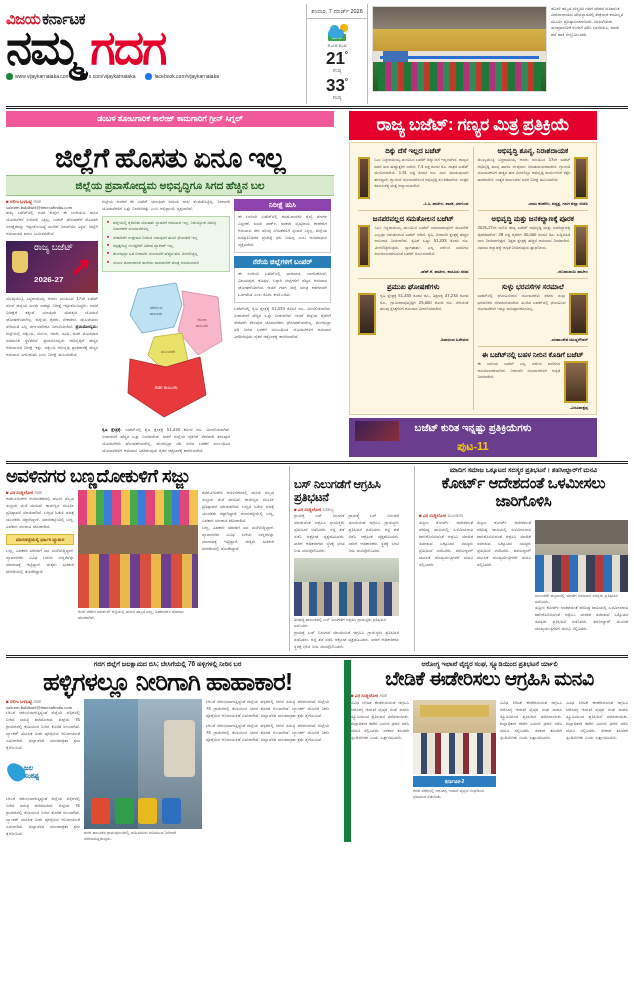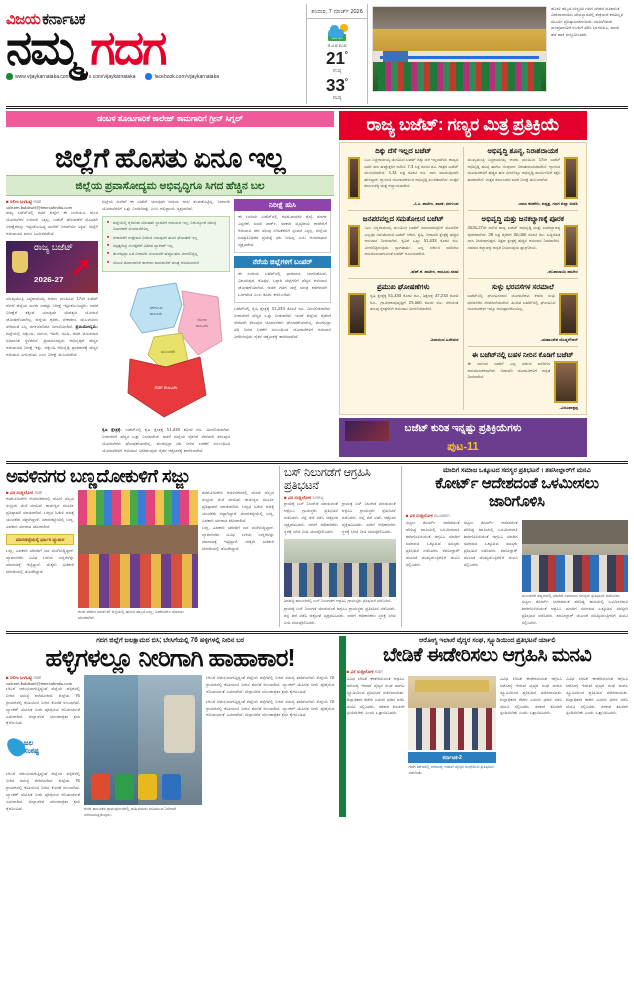--- a/index.html
+++ b/index.html
@@ -44,21 +44,21 @@
   .mh-photo { flex: 1; padding: 2px 3px 0 4px; display: flex; }
   .mh-photo .ph { flex: 1; height: 86px; position: relative; overflow: hidden; border: 1px solid #ddd; }
   .mh-cap { width: 78px; font-size: 4.4px; line-height: 1.45; color: #333; padding-left: 4px; }
 
   
   .photo { position: relative; overflow: hidden; background: #b9b2a6; }
   .photo .band { position: absolute; left: 0; right: 0; }
   .rule-d { border-top: 1px solid #222; border-bottom: 1px solid #222; height: 3px; margin: 2px 0; }
 
   
-  .cols { display: flex; gap: 5px; }
+  .cols { display: flex; gap: 15px; }
   .colL { width: 328px; }
   .colR { width: 248px; }
 
   .pink-kicker { background: #f05a9b; color: #fff; text-align: center;
                  font-size: 8px; font-weight: bold; padding: 3px 0; }
   .lead-head { font-size: 27px; font-weight: bold; text-align: center; color: #111;
                letter-spacing: -0.8px; line-height: 1.08; padding: 17px 0 2px; }
   .green-sub { background: #d8eccd; color: #1f5e1f; text-align: center; font-weight: bold;
                font-size: 10.5px; padding: 3px 12px; border-top:1px solid #9cc38e; border-bottom:1px solid #9cc38e;}
   .red-head { background: #e4002b; color: #fff; text-align: center; font-size: 17px;
@@ -380,21 +380,21 @@
           <div class="capt">ಗದಗ ನಗರದ ಮಾರ್ಕೆಟ್ ರಸ್ತೆಯಲ್ಲಿ ಹೋಳಿ ಹಬ್ಬದ ಬಣ್ಣ, ಪಿಚಕಾರಿಗಳ ಮಾರಾಟ ಜೋರಾಗಿದೆ.</div>
         </div>
         <div style="width:72px;">
           <div class="txt">ಗದಗ-ಬೆಟಗೇರಿ ಅವಳಿನಗರದಲ್ಲಿ ಹೋಳಿ ಹಬ್ಬದ ಸಂಭ್ರಮ ಮನೆ ಮಾಡಿದೆ. ಕಾಮಣ್ಣನ ಮೂರ್ತಿ ಪ್ರತಿಷ್ಠಾಪನೆ ಮಾಡಲಾಗಿದೆ. ಬಣ್ಣದ ಓಕುಳಿ ಆಟಕ್ಕೆ ಯುವಕರು ಸಜ್ಜಾಗಿದ್ದಾರೆ. ಮಾರುಕಟ್ಟೆಯಲ್ಲಿ ಬಣ್ಣ, ಪಿಚಕಾರಿ ಮಾರಾಟ ಜೋರಾಗಿದೆ.</div>
           <div class="txt">ಬಣ್ಣ, ಪಿಚಕಾರಿ ಖರೀದಿಗೆ ಜನ ಮುಗಿಬಿದ್ದಿದ್ದಾರೆ. ವ್ಯಾಪಾರಿಗಳು ವಿವಿಧ ಬಗೆಯ ಬಣ್ಣಗಳನ್ನು ಮಾರಾಟಕ್ಕೆ ಇಟ್ಟಿದ್ದಾರೆ. ಮಕ್ಕಳು ಪಿಚಕಾರಿ ಖರೀದಿಯಲ್ಲಿ ತೊಡಗಿದ್ದಾರೆ.</div>
         </div>
       </div>
     </div>
 
     <div style="width:118px;border-left:1px solid #bbb;padding-left:4px;">
-      <div style="font-size:11.5px;font-weight:normal;color:#111;letter-spacing:-0.3px;">ಬಸ್ ನಿಲುಗಡೆಗೆ ಆಗ್ರಹಿಸಿ ಪ್ರತಿಭಟನೆ</div>
+      <div style="font-size:11.5px;font-weight:bold;color:#111;letter-spacing:-0.3px;margin-top:12px;">ಬಸ್ ನಿಲುಗಡೆಗೆ ಆಗ್ರಹಿಸಿ ಪ್ರತಿಭಟನೆ</div>
       <div class="byline" style="margin-top:3px;">
         ■ <span>ವಿಕ ಸುದ್ದಿಲೋಕ</span>
         <span class="loc">ಶಿರಹಟ್ಟಿ</span>
       </div>
       <div class="gap4">
         <div class="txt" style="flex:1;">ಗ್ರಾಮಕ್ಕೆ ಬಸ್ ನಿಲುಗಡೆ ಮಾಡುವಂತೆ ಆಗ್ರಹಿಸಿ ಗ್ರಾಮಸ್ಥರು ಪ್ರತಿಭಟನೆ ನಡೆಸಿದರು. ರಸ್ತೆ ತಡೆ ನಡೆಸಿ ಆಕ್ರೋಶ ವ್ಯಕ್ತಪಡಿಸಿದರು. ಸಾರಿಗೆ ಅಧಿಕಾರಿಗಳು ಸ್ಥಳಕ್ಕೆ ಭೇಟಿ ನೀಡಿ ಮನವೊಲಿಸಿದರು.</div>
         <div class="txt" style="flex:1;">ಗ್ರಾಮಕ್ಕೆ ಬಸ್ ನಿಲುಗಡೆ ಮಾಡುವಂತೆ ಆಗ್ರಹಿಸಿ ಗ್ರಾಮಸ್ಥರು ಪ್ರತಿಭಟನೆ ನಡೆಸಿದರು. ರಸ್ತೆ ತಡೆ ನಡೆಸಿ ಆಕ್ರೋಶ ವ್ಯಕ್ತಪಡಿಸಿದರು. ಸಾರಿಗೆ ಅಧಿಕಾರಿಗಳು ಸ್ಥಳಕ್ಕೆ ಭೇಟಿ ನೀಡಿ ಮನವೊಲಿಸಿದರು.</div>
       </div>
       <div class="photo-ph" style="height:58px;margin-top:3px;
            background:linear-gradient(#cfd6c8,#8d9a84);position:relative;overflow:hidden;">

